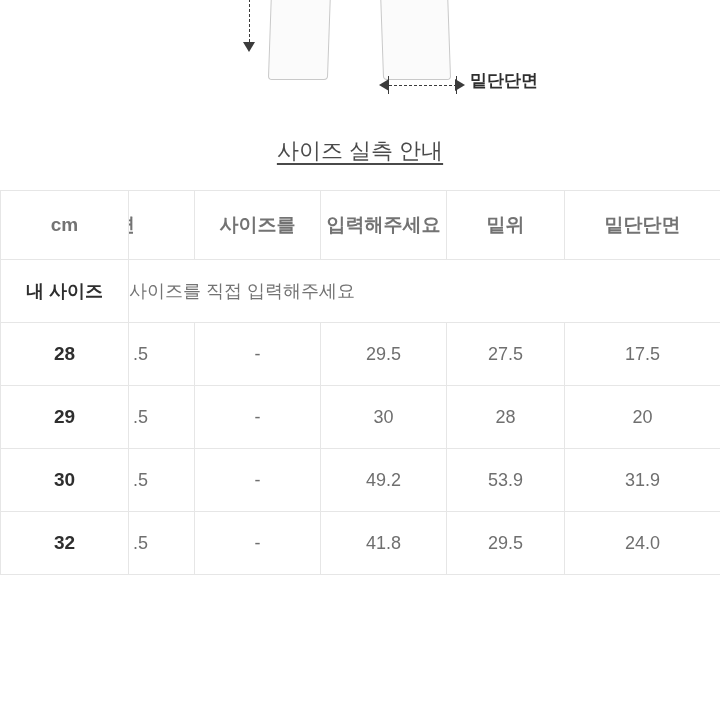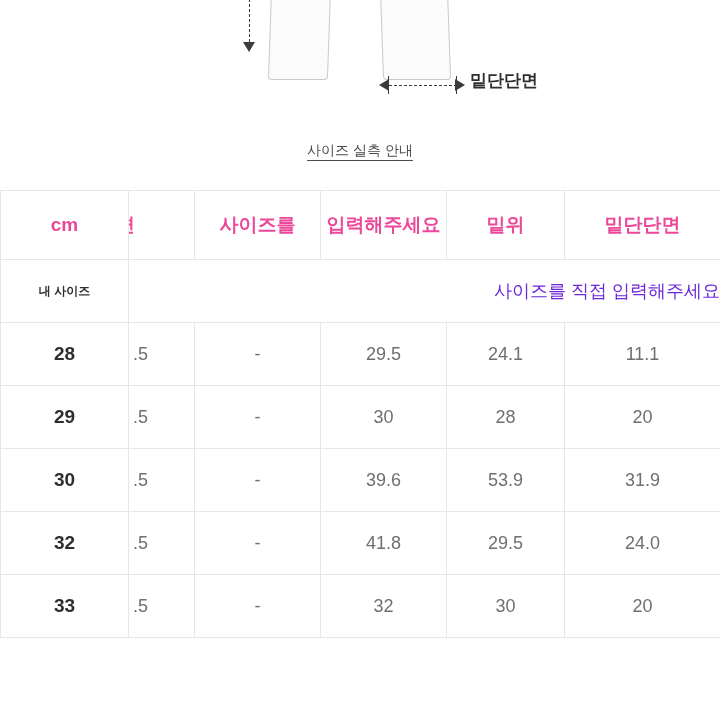--- a/index.html
+++ b/index.html
@@ -115,21 +115,21 @@
     white-space: nowrap;
   }
 
   
   .links {
     display: flex;
     justify-content: center;
     align-items: center;
     gap: 22px;
     height: 78px;
-    font-size: 14px;
+    font-size: 22px;
     color: #4a4a4a;
   }
   .links a {
     color: #4a4a4a;
     text-decoration: underline;
     text-underline-offset: 5px;
     cursor: pointer;
   }
 
   
@@ -150,38 +150,38 @@
   .size-table td {
     border: 1px solid #e6e6e6;
     text-align: center;
     padding: 0;
     height: 62px;
     vertical-align: middle;
   }
   .size-table thead th {
     font-size: 19px;
     font-weight: bold;
-    color: #ec4899;
+    color: #737373;
     background: #ffffff;
     height: 68px;
   }
   .size-table .row-label {
     font-size: 19px;
     font-weight: bold;
     color: #2e2e2e;
   }
   .size-table .mysize-label {
-    font-size: 12px;
+    font-size: 18px;
     font-weight: bold;
     color: #2e2e2e;
   }
   .size-table .mysize-input {
     font-size: 18px;
-    color: #6d28d9;
-    text-align: right;
+    color: #737373;
+    text-align: left;
   }
   .size-table td.value {
     color: #6f6f6f;
   }
   .size-table td.clipped {
     color: #6f6f6f;
     text-align: left;
     padding-left: 4px;
   }
   .size-table thead th.clipped {
@@ -244,54 +244,46 @@
     <tr>
       <td class="mysize-label">내 사이즈</td>
       <td class="mysize-input" colspan="5">사이즈를 직접 입력해주세요</td>
     </tr>
 
     <tr>
       <td class="row-label">28</td>
       <td class="clipped">.5</td>
       <td class="value">-</td>
       <td class="value">29.5</td>
-      <td class="value">24.1</td>
-      <td class="value">11.1</td>
+      <td class="value">27.5</td>
+      <td class="value">17.5</td>
     </tr>
 
     <tr>
       <td class="row-label">29</td>
       <td class="clipped">.5</td>
       <td class="value">-</td>
       <td class="value">30</td>
       <td class="value">28</td>
       <td class="value">20</td>
     </tr>
 
     <tr>
       <td class="row-label">30</td>
       <td class="clipped">.5</td>
       <td class="value">-</td>
-      <td class="value">39.6</td>
+      <td class="value">49.2</td>
       <td class="value">53.9</td>
       <td class="value">31.9</td>
     </tr>
 
 
     <tr>
       <td class="row-label">32</td>
       <td class="clipped">.5</td>
       <td class="value">-</td>
       <td class="value">41.8</td>
       <td class="value">29.5</td>
       <td class="value">24.0</td>
     </tr>
 
-    <tr>
-      <td class="row-label">33</td>
-      <td class="clipped">.5</td>
-      <td class="value">-</td>
-      <td class="value">32</td>
-      <td class="value">30</td>
-      <td class="value">20</td>
-    </tr>
   </tbody>
 </table>
 
 </body></html>

